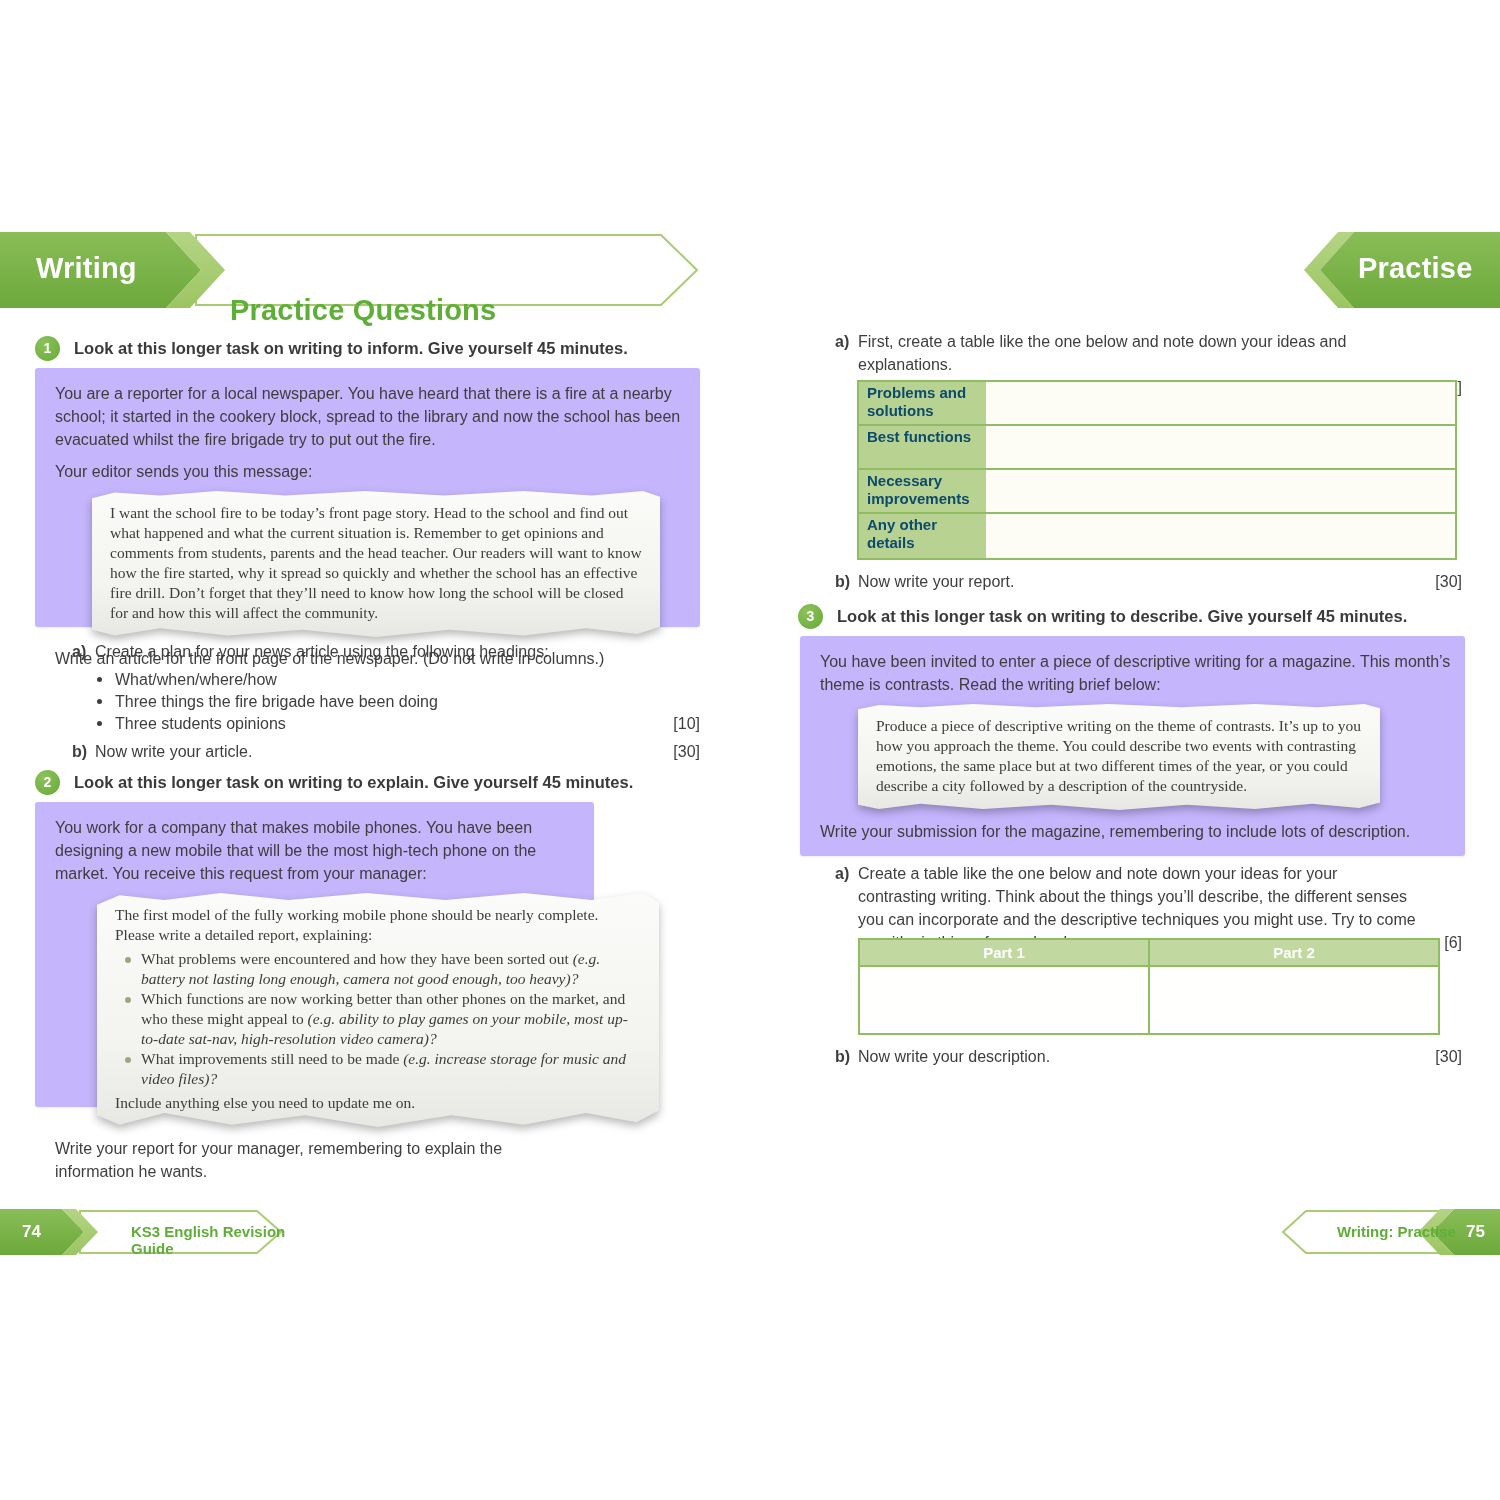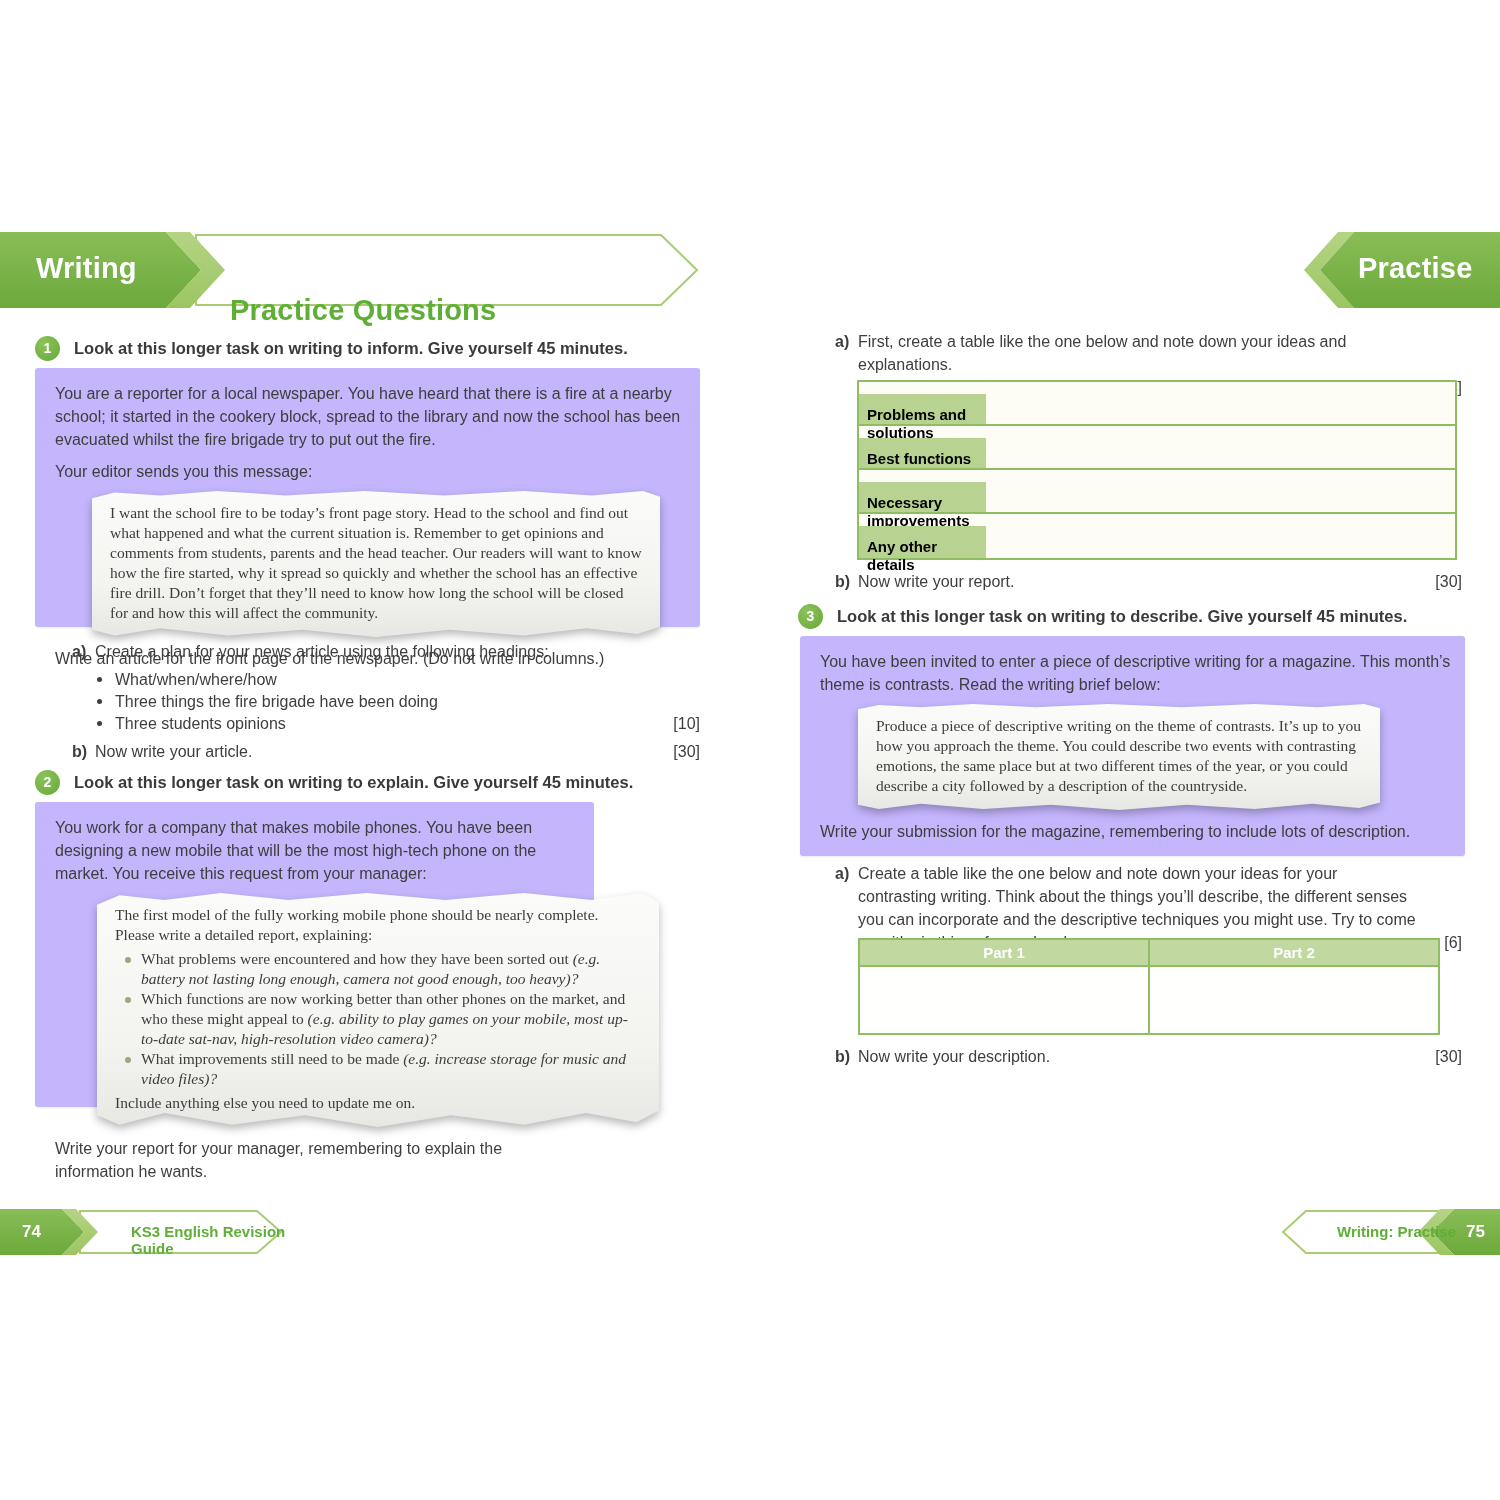--- a/index.html
+++ b/index.html
@@ -58,22 +58,22 @@
   .bullet-row{display:flex;font-size:16px;line-height:23px;}
   .bullet-dot{flex:0 0 20px;position:relative;}
   .bullet-dot::before{content:"";position:absolute;left:2px;top:9px;width:5px;height:5px;border-radius:50%;background:#3e3e3c;}
 
   
   .ideas-table{
     border:2px solid #8fbe62;background:#fdfcf5;box-sizing:border-box;
     display:grid;grid-template-columns:127px 1fr;
   }
   .ideas-table .hcell{
-    background:#b7d291;color:#000000;font-weight:bold;font-size:15px;line-height:18px;
-    padding:12px 8px;border-bottom:2px solid #8fbe62;box-sizing:border-box;margin-top:12px;
+    background:#b7d291;color:#0c4a6e;font-weight:bold;font-size:15px;line-height:18px;
+    padding:2px 8px;border-bottom:2px solid #8fbe62;box-sizing:border-box;
   }
   .ideas-table .vcell{border-bottom:2px solid #8fbe62;}
   .ideas-table .last{border-bottom:none;}
 
   .parts-table{border:2px solid #8fbe62;background:#fffffd;box-sizing:border-box;}
   .parts-head{display:flex;background:#c1d9a0;border-bottom:2px solid #8fbe62;}
   .parts-head div{
     flex:1;text-align:center;color:#ffffff;font-weight:bold;font-size:15px;
     padding:4px 16px;
   }

